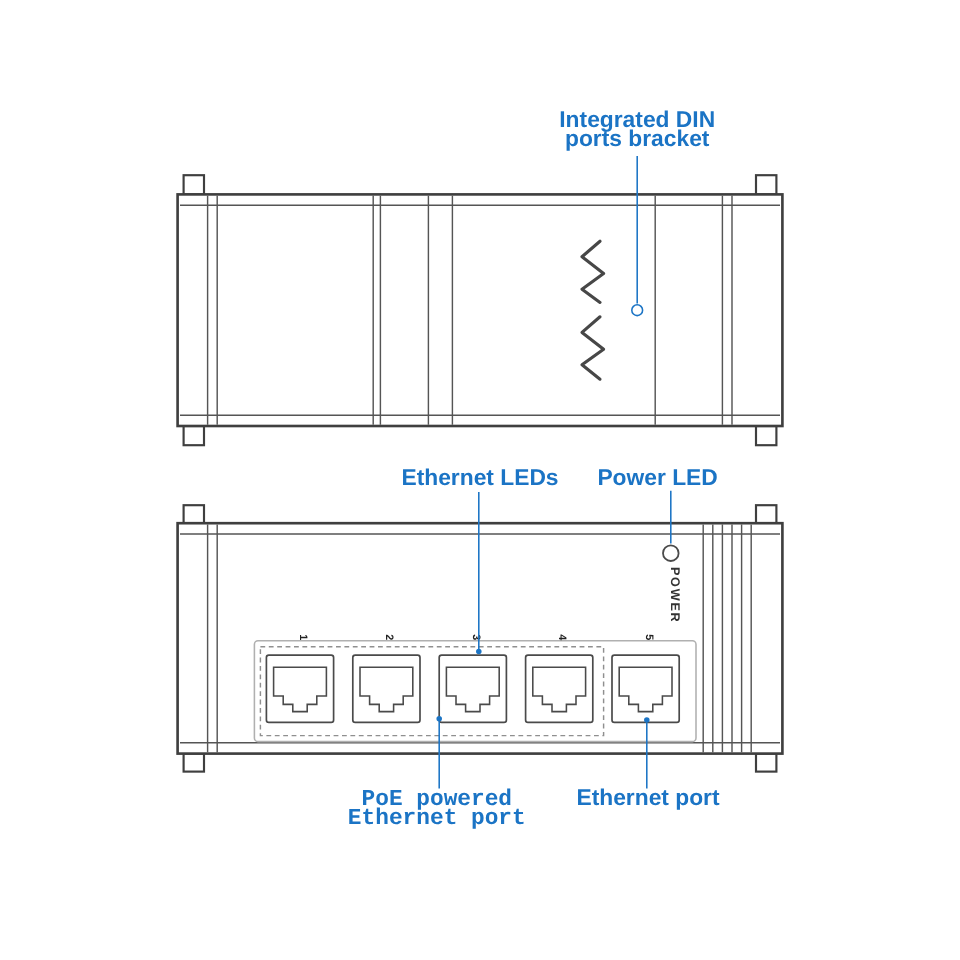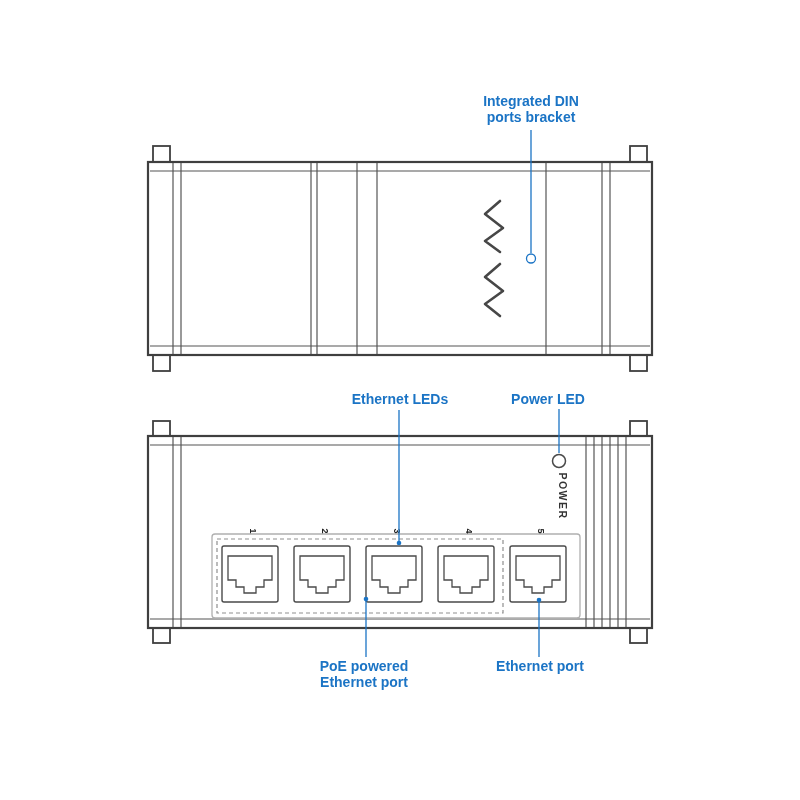--- a/index.html
+++ b/index.html
@@ -9,21 +9,21 @@
     --light:#b0b0b0;
   }
   html,body{margin:0;padding:0;background:#ffffff;}
   .canvas{
     position:relative;width:800px;height:800px;background:#ffffff;
     font-family:"Liberation Sans", sans-serif;overflow:hidden;
   }
   .canvas svg{position:absolute;left:0;top:0;}
   .label{
     position:absolute;transform:translateX(-50%);text-align:center;
-    color:var(--accent);font-size:14px;font-weight:600;line-height:16px;
+    color:var(--accent);font-size:19px;font-weight:600;line-height:16px;
     white-space:nowrap;
   }
   .outer-shape{fill:#ffffff;stroke:var(--line);stroke-width:2.2;}
   .tab{fill:#ffffff;stroke:var(--line);stroke-width:1.8;}
   .inner-line{stroke:var(--thin);stroke-width:1.2;fill:none;}
   .clip-wire{stroke:#474747;stroke-width:2.6;fill:none;stroke-linejoin:round;stroke-linecap:round;}
   .port-container{fill:none;stroke:var(--light);stroke-width:1.3;}
   .port-dashed{fill:none;stroke:#8f8f8f;stroke-width:1.2;stroke-dasharray:4 3;}
   .port-square{fill:#ffffff;stroke:#4a4a4a;stroke-width:1.4;}
   .port-jack{fill:none;stroke:#4a4a4a;stroke-width:1.3;stroke-linejoin:miter;}
@@ -145,20 +145,20 @@
 
   <div class="label" style="left:531px;top:93px;">
     <div>Integrated DIN</div>
     <div>ports bracket</div>
   </div>
 
   <div class="label" style="left:400px;top:391px;">Ethernet LEDs</div>
 
   <div class="label" style="left:548px;top:391px;">Power LED</div>
 
-  <div class="label" style="left:364px;top:658px;">
+  <div class="label" style="left:364px;top:658px;font-family:Liberation Mono, monospace;">
     <div>PoE powered</div>
     <div>Ethernet port</div>
   </div>
 
   <div class="label" style="left:540px;top:658px;">Ethernet port</div>
 
 </div>
 
 </body></html>

